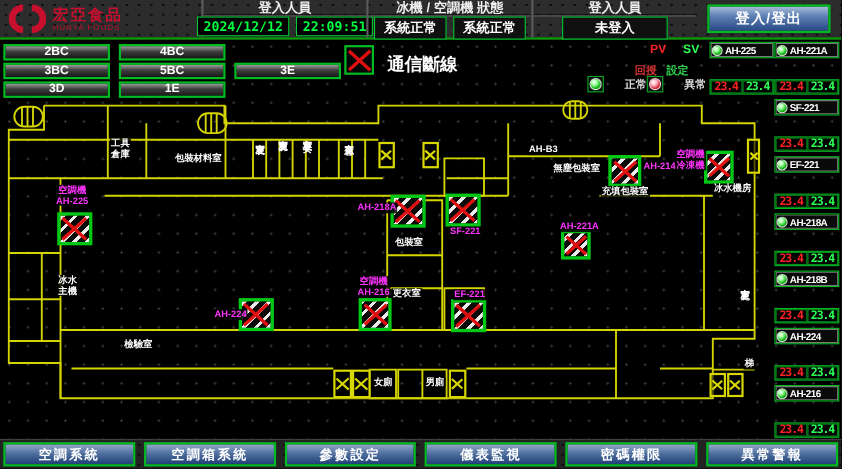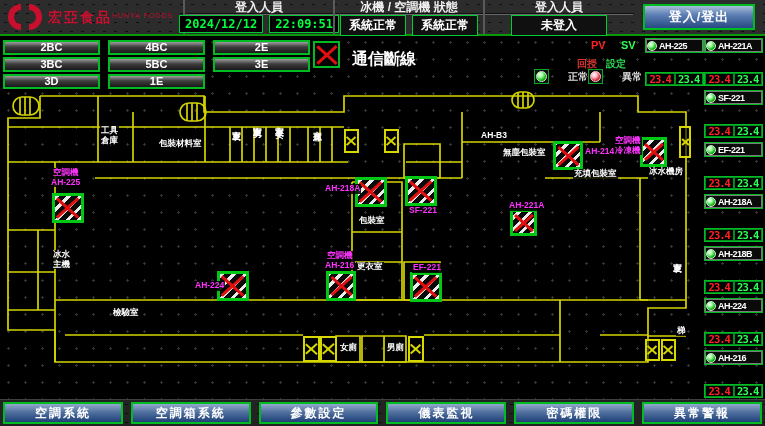--- a/index.html
+++ b/index.html
@@ -5,21 +5,21 @@
   *{margin:0;padding:0;box-sizing:border-box}
   html,body{background:#1a1a1a}
   .screen{position:relative;width:765px;height:426px;overflow:hidden;background:#000;
     background-image:radial-gradient(#343434 1px, transparent 1.3px);background-size:17px 17px;
     font-family:"Liberation Sans",sans-serif;}
   
   .header{position:absolute;left:0;top:0;width:765px;height:36px;display:flex;
     background:#2c2c2c;background-image:radial-gradient(#0e0e0e 1px, transparent 1.2px);background-size:11px 9px;
     border-bottom:2px solid #089a08;}
   .logo{width:183px;display:flex;align-items:center;gap:6px;padding-left:8px}
-  .brand{display:flex;flex-direction:row;line-height:1}
+  .brand{display:flex;flex-direction:column;line-height:1}
   .brand b{color:#c8102e;font-size:14px;letter-spacing:2px}
   .brand span{color:#c8102e;font-size:7px;letter-spacing:1px;margin-top:2px}
   .hcol{display:flex;flex-direction:column;border-left:2px solid #5a5a5a}
   .hcol.time{width:150px}.hcol.status{width:150px}.hcol.login{width:150px}
   .hlabel{height:15px;line-height:14px;text-align:center;color:#f0f0f0;font-size:12px;font-weight:bold;border-bottom:2px groove #666}
   .hrow{flex:1;display:flex;align-items:center;justify-content:center;gap:6px;padding-bottom:2px}
   .gbox{border:1px solid #00cc33;background:#000;color:#00ff41;font:bold 12px "DejaVu Sans Mono",monospace;padding:1px 5px}
   .wbox{border:1px solid #00cc33;background:#101010;color:#fff;font-weight:bold;font-size:12px;padding:1px 8px}
   .hbtnwrap{flex:1;display:flex;align-items:flex-start;justify-content:flex-end;padding:4px 10px 0 0}
   .blue-btn{width:112px;height:26px;border:2px solid #00bb22;color:#fff;font-weight:bold;font-size:13px;letter-spacing:1px;
@@ -126,21 +126,20 @@
         <span class="wbox" style="min-width:96px;text-align:center">未登入</span>
       </div>
     </div>
     <div class="hbtnwrap">
       <div class="blue-btn">登入/登出</div>
     </div>
   </div>
 
   <div class="navbtn" style="left: 3px; top: 40px; position: absolute;">2BC</div>
     <div class="navbtn" style="left: 108px; top: 40px; position: absolute;">4BC</div>
-    <div class="navbtn" style="left: 213px; top: 40px; position: absolute;">2E</div>
     <div class="navbtn" style="left: 3px; top: 57px; position: absolute;">3BC</div>
     <div class="navbtn" style="left: 108px; top: 57px; position: absolute;">5BC</div>
     <div class="navbtn" style="left: 213px; top: 57px; position: absolute;">3E</div>
     <div class="navbtn" style="left: 3px; top: 74px; position: absolute;">3D</div>
     <div class="navbtn" style="left: 108px; top: 74px; position: absolute;">1E</div>
 
   <div class="commx">
       <i class="xbar"></i>
       <i class="xbar b"></i>
     </div>
@@ -333,21 +332,21 @@
 
   <div class="fl-label" style="left: 100px; top: 126px; position: absolute;">工具
 倉庫</div>
     <div class="fl-label" style="left: 158px; top: 139px; position: absolute;">包裝材料室</div>
     <div class="fl-label vertical" style="left: 231px; top: 126px; position: absolute;">更衣室</div>
     <div class="fl-label vertical" style="left: 252px; top: 123px; position: absolute;">男更衣室</div>
     <div class="fl-label vertical" style="left: 274px; top: 123px; position: absolute;">女更衣室</div>
     <div class="fl-label vertical" style="left: 312px; top: 126px; position: absolute;">休息室</div>
     <div class="fl-label" style="left: 480px; top: 131px; position: absolute;">AH-B3</div>
     <div class="fl-label" style="left: 502px; top: 148px; position: absolute;">無塵包裝室</div>
-    <div class="fl-label" style="left: 546px; top: 169px; position: absolute; margin-left: 27px;">充填包裝室</div>
+    <div class="fl-label" style="left: 546px; top: 169px; position: absolute;">充填包裝室</div>
     <div class="fl-label" style="left: 648px; top: 167px; position: absolute;">冰水機房</div>
     <div class="fl-label" style="left: 358px; top: 216px; position: absolute;">包裝室</div>
     <div class="fl-label" style="left: 356px; top: 262px; position: absolute;">更衣室</div>
     <div class="fl-label" style="left: 112px; top: 308px; position: absolute;">檢驗室</div>
     <div class="fl-label" style="left: 52px; top: 250px; position: absolute;">冰水
 主機</div>
     <div class="fl-label" style="left: 339px; top: 343px; position: absolute;">女廁</div>
     <div class="fl-label" style="left: 386px; top: 343px; position: absolute;">男廁</div>
     <div class="fl-label" style="left: 676px; top: 326px; position: absolute;">梯</div>
     <div class="fl-label vertical" style="left: 672px; top: 258px; position: absolute;">更衣室</div>

